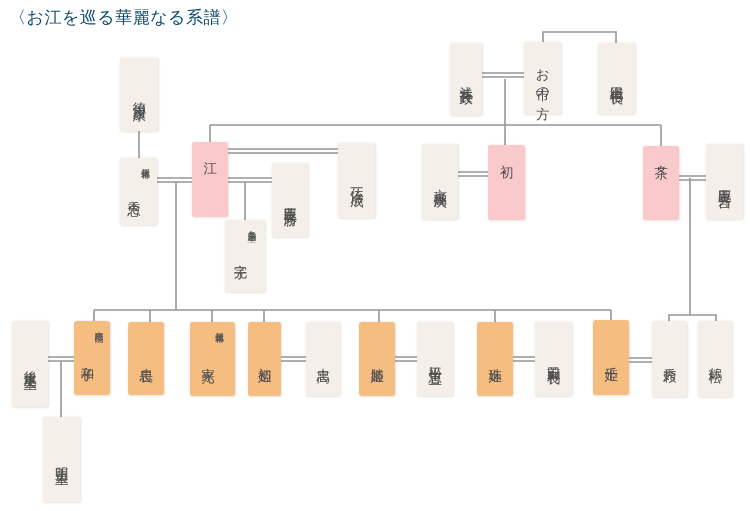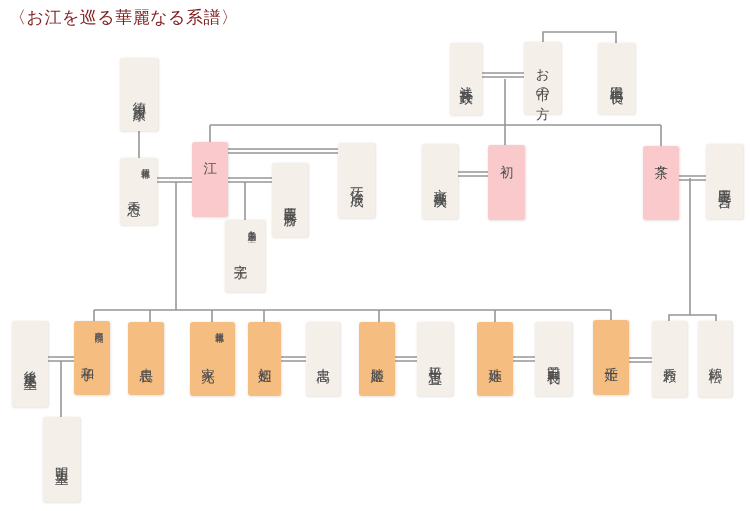--- a/index.html
+++ b/index.html
@@ -4,21 +4,21 @@
 <style>
   html,body{margin:0;padding:0;}
   body{
     width:750px;height:511px;position:relative;background:#ffffff;
     font-family:"Liberation Sans","DejaVu Sans",sans-serif;
     overflow:hidden;
   }
   .stage{position:absolute;inset:0;width:750px;height:511px;}
   .title{
     position:absolute;left:9px;top:6px;
-    font-size:17px;color:#7f1d1d;letter-spacing:0.5px;font-weight:500;
+    font-size:17px;color:#0c4a6e;letter-spacing:0.5px;font-weight:500;
   }
   svg.wires{position:absolute;left:0;top:0;z-index:1;}
   .node{
     position:absolute;z-index:2;border-radius:3px;
     background:#f4efe9;color:#4d4d4d;
     display:flex;flex-direction:row;justify-content:center;
     box-shadow:0.5px 0.5px 2px rgba(120,100,80,0.18);
     font-size:13.5px;line-height:1;
   }
   .node.pink{background:#f9c9cb;}

